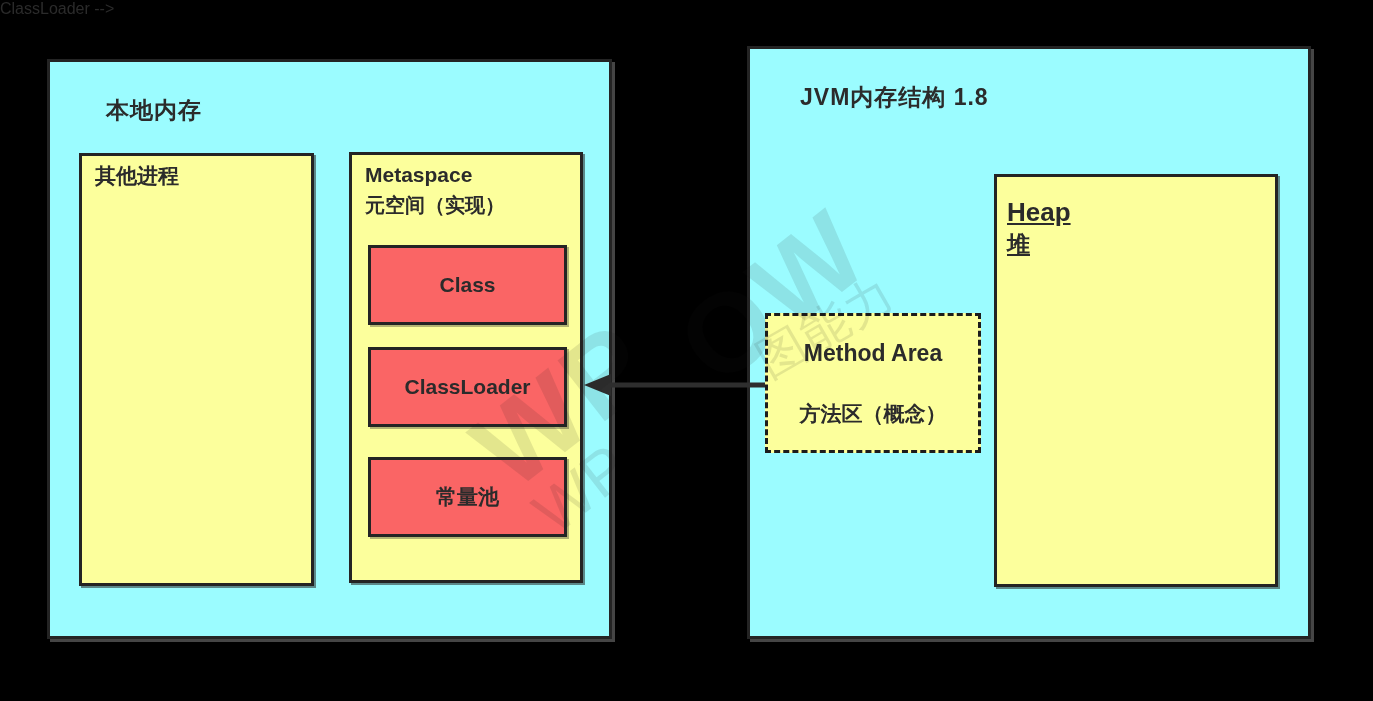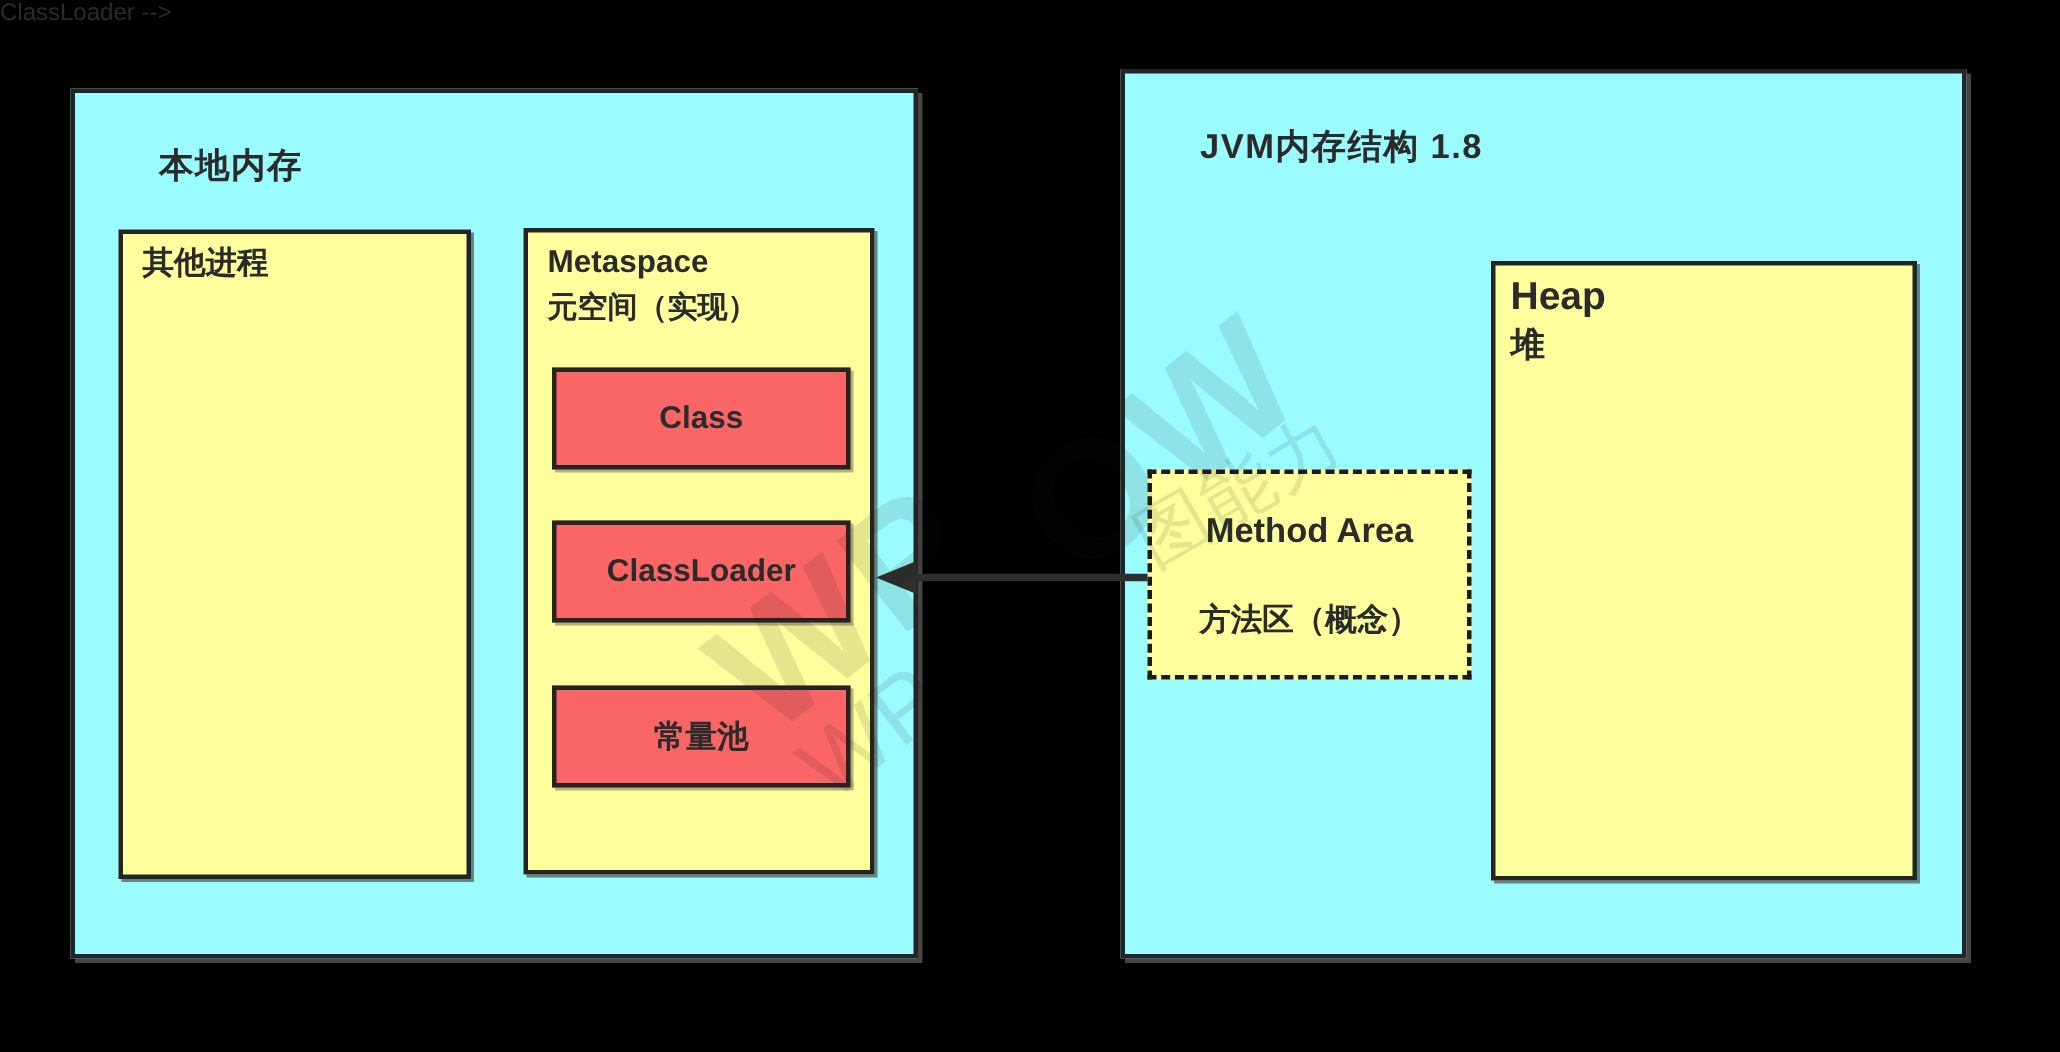--- a/index.html
+++ b/index.html
@@ -48,30 +48,30 @@
   #metaspace-box     { left: 299px; top: 90px; width: 234px; height: 431px; }
   #heap-box          { left: 244px; top: 125px; width: 284px; height: 413px; }
 
   .panel-label {
     padding: 5px 0 0 13px;
     font-size: 21px;
     font-weight: bold;
     line-height: 30px;
     white-space: nowrap;
   }
-  #heap-box .panel-label { font-size: 26px; line-height: 32px; padding-left: 10px; padding-top: 4px; }
+  #heap-box .panel-label { font-size: 26px; line-height: 32px; padding-left: 10px; padding-top: 19px; text-decoration: underline; }
   #heap-box .panel-label .zh { font-size: 23px; display: block; }
   #metaspace-box .panel-label .zh { display: block; font-size: 20px; }
 
   
   .red-box {
     position: absolute;
     left: 16px;
     width: 199px;
-    height: 68px;
+    height: 80px;
     background: #fa6565;
     border: 3px solid #242424;
     display: flex;
     align-items: center;
     justify-content: center;
     font-size: 21px;
     font-weight: bold;
     box-shadow: 2px 2px 0 rgba(40,40,40,0.35);
   }
   #class-box         { top: 90px;  }

